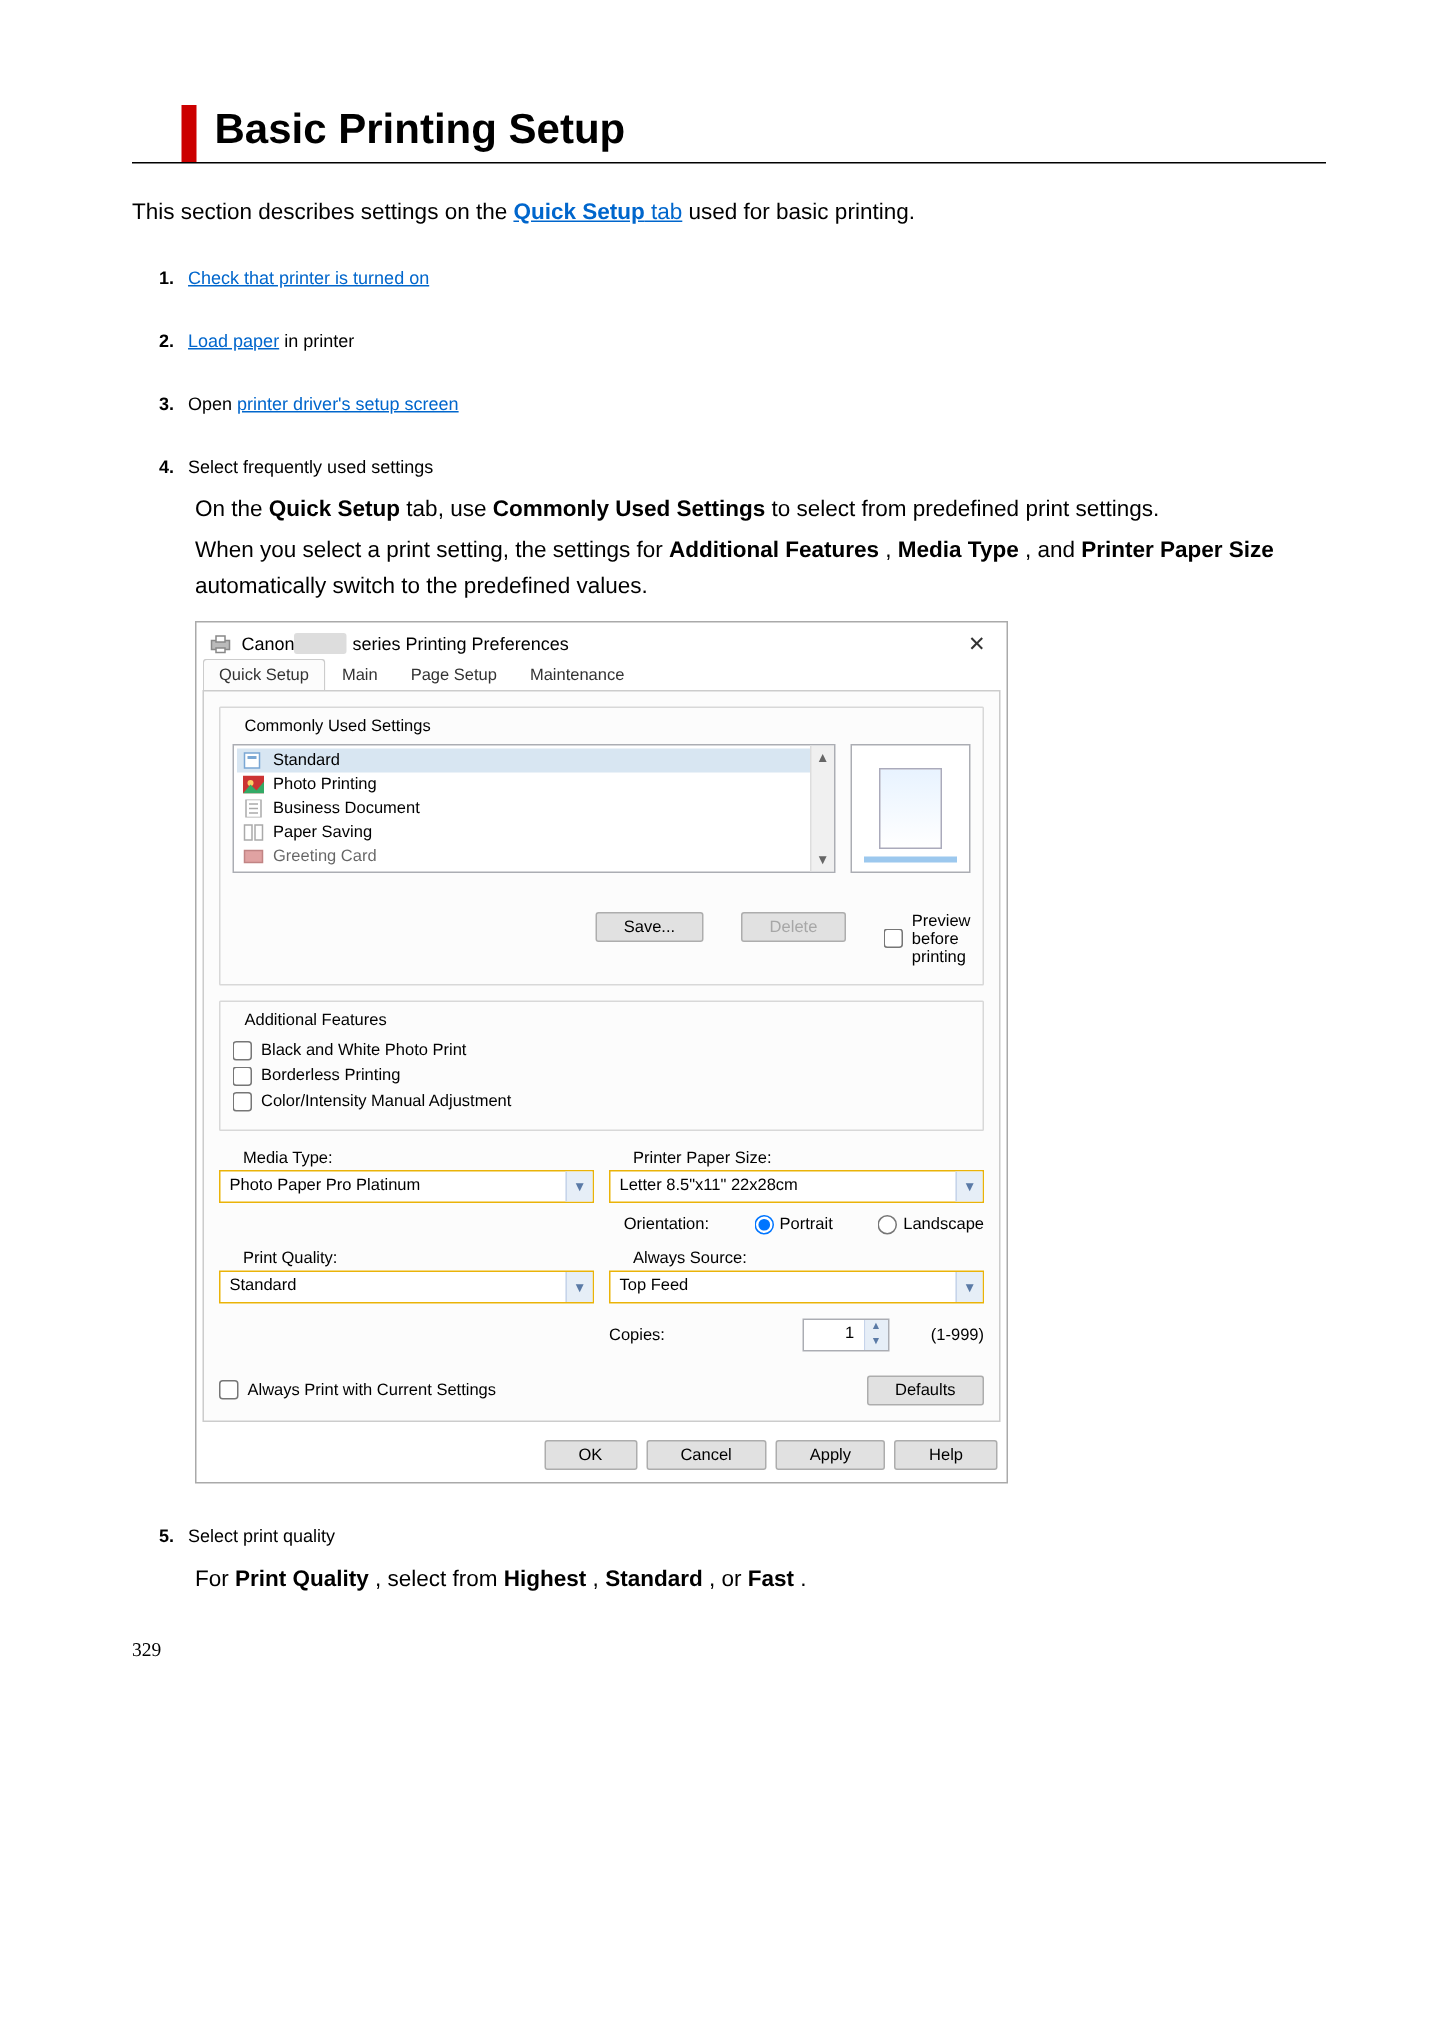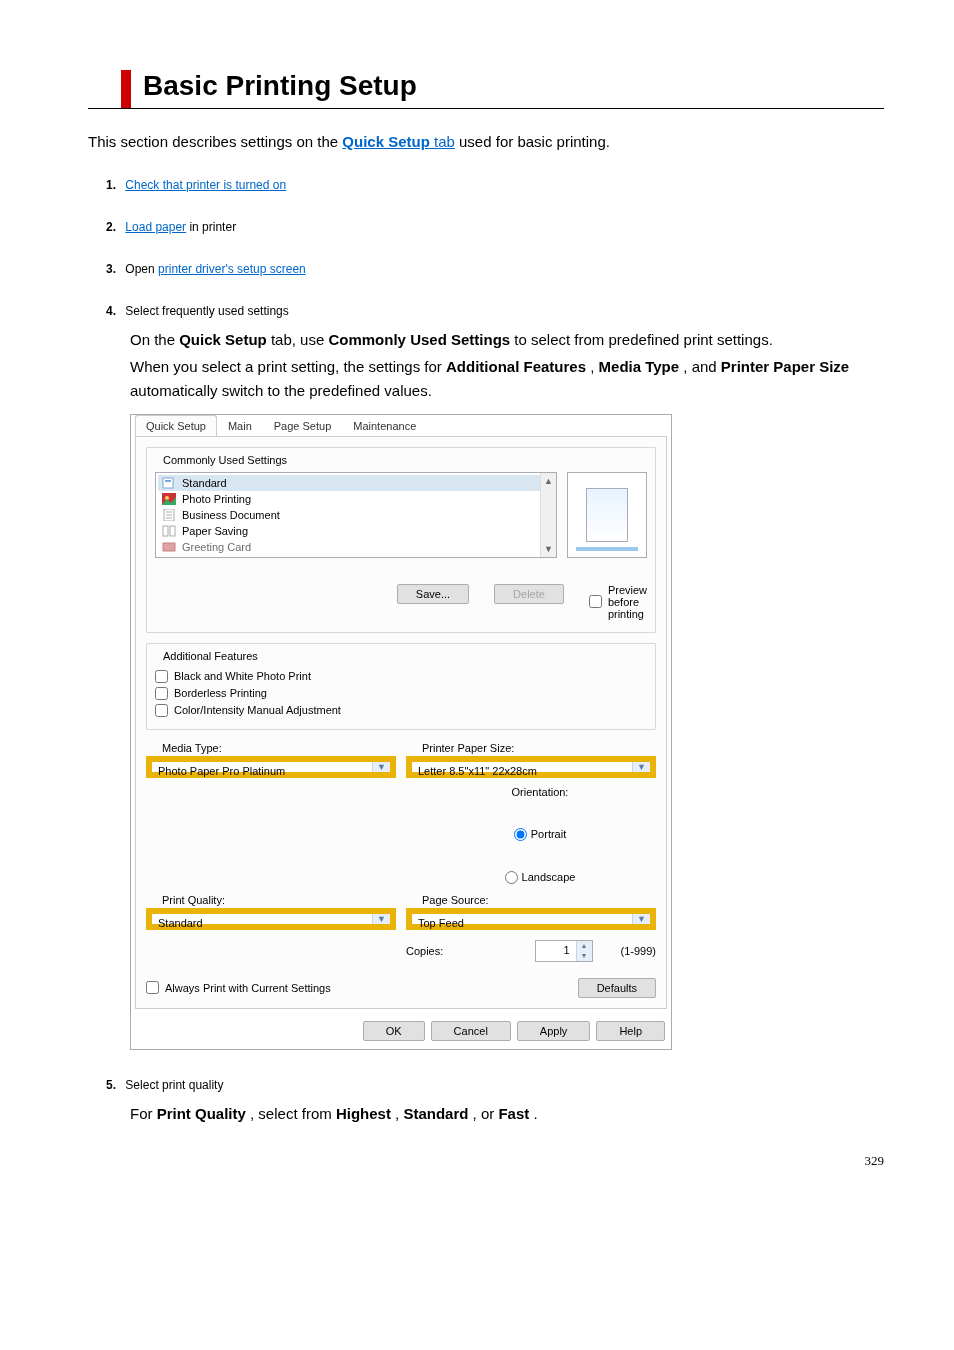--- a/index.html
+++ b/index.html
@@ -65,42 +65,42 @@
   .cu-btns { display: flex; gap: 25px; justify-content: center; margin-top: 8px; align-items: center; }
   .btn { background: #e1e1e1; border: 1px solid #adadad; padding: 3px 18px; font-size: 11px; border-radius: 2px; cursor: default; }
   .btn.disabled { color: #a7a7a7; }
   .pbp { flex: 1; text-align: left; }
   .cbx { display: flex; align-items: center; gap: 6px; font-size: 11px; padding: 2px 0; }
   .cbx input { margin: 0; width: 13px; height: 13px; }
   .form-row { display: flex; align-items: center; gap: 10px; margin: 4px 0; font-size: 11px; }
   .form-col { flex: 1; }
   .lbl { font-size: 11px; display: block; margin: 2px 16px; }
   .combo {
-    display: flex; border: 6px solid #eab308; background: #fff;
+    display: flex; border: 1px solid #eab308; background: #fff;
     height: 22px; font-size: 11px;
   }
   .combo .ctext { flex: 1; padding: 3px 6px; }
   .combo .cbtn {
     width: 18px; background: #e6eef7; border-left: 1px solid #c6d4ea;
     display: flex; align-items: center; justify-content: center; color: #5a7aa6; font-size: 9px;
   }
-  .radio-row { display: flex; gap: 30px; align-items: center; padding-left: 18px; font-size: 11px; margin: 4px 0; flex-direction: column; }
+  .radio-row { display: flex; gap: 30px; align-items: center; padding-left: 18px; font-size: 11px; margin: 4px 0; }
   .rad { display: flex; align-items: center; gap: 4px; }
   .rad input { margin: 0; }
   .copies-row { display: flex; align-items: center; gap: 28px; margin: 6px 0; font-size: 11px; }
   .spinner {
     display: flex; border: 1px solid #abadb3; width: 58px; height: 22px; background: #fff;
   }
   .spinner .sval { flex: 1; padding: 3px 6px; text-align: right; }
   .spinner .sbtns { width: 16px; display: flex; flex-direction: column; border-left: 1px solid #c6d4ea; }
   .spinner .sbtns div { flex: 1; display: flex; align-items: center; justify-content: center; font-size: 7px; color: #5a7aa6; background: #e6eef7; }
   .bottom-row { display: flex; align-items: center; justify-content: space-between; margin-top: 10px; }
   .dlg-btns { display: flex; gap: 6px; justify-content: flex-end; padding: 8px 6px; }
   .dlg-btns .btn { padding: 3px 22px; }
-  .pagenum { text-align: right; font-size: 13px; margin-top: 20px; font-family: "Times New Roman", serif; }
+  .pagenum { text-align: left; font-size: 13px; margin-top: 20px; font-family: "Times New Roman", serif; }
 </style>
 </head>
 <body>
 
 <div class="page">
 
   <div class="title-wrap">
     <div class="title-bar">
       <div class="red-bar"></div>
       <h1>Basic Printing Setup</h1>
@@ -156,20 +156,33 @@
           <span>, </span>
           <strong>Media Type</strong>
           <span>, and </span>
           <strong>Printer Paper Size</strong>
           <span> automatically switch to the predefined values.</span>
         </p>
       </div>
 
       <div class="dlg-wrap">
         <div class="dialog">
+          <div class="dlg-title">
+            <span class="printer-icon">
+              <svg width="16" height="14" viewBox="0 0 16 14">
+                  <rect x="2" y="5" width="12" height="6" fill="#bbb" stroke="#888"></rect>
+                  <rect x="5" y="2" width="6" height="4" fill="#fff" stroke="#888"></rect>
+                  <rect x="5" y="10" width="6" height="3" fill="#fff" stroke="#888"></rect>
+                </svg>
+            </span>
+            <span>Canon</span>
+            <span class="blur">..</span>
+            <span>series Printing Preferences</span>
+            <span class="close">✕</span>
+          </div>
 
           <div class="tabs">
             <div class="tab active">Quick Setup</div>
             <div class="tab">Main</div>
             <div class="tab">Page Setup</div>
             <div class="tab">Maintenance</div>
           </div>
 
           <div class="tab-body">
             <div class="group">
@@ -288,21 +301,21 @@
 
             <div class="form-row">
               <div class="form-col">
                 <span class="lbl">Print Quality:</span>
                 <div class="combo">
                   <div class="ctext">Standard</div>
                   <div class="cbtn">▼</div>
                 </div>
               </div>
               <div class="form-col">
-                <span class="lbl">Page Source:</span>
+                <span class="lbl">Always Source:</span>
                 <div class="combo">
                   <div class="ctext">Top Feed</div>
                   <div class="cbtn">▼</div>
                 </div>
               </div>
             </div>
 
             <div class="form-row">
               <div class="form-col"></div>
               <div class="form-col">

